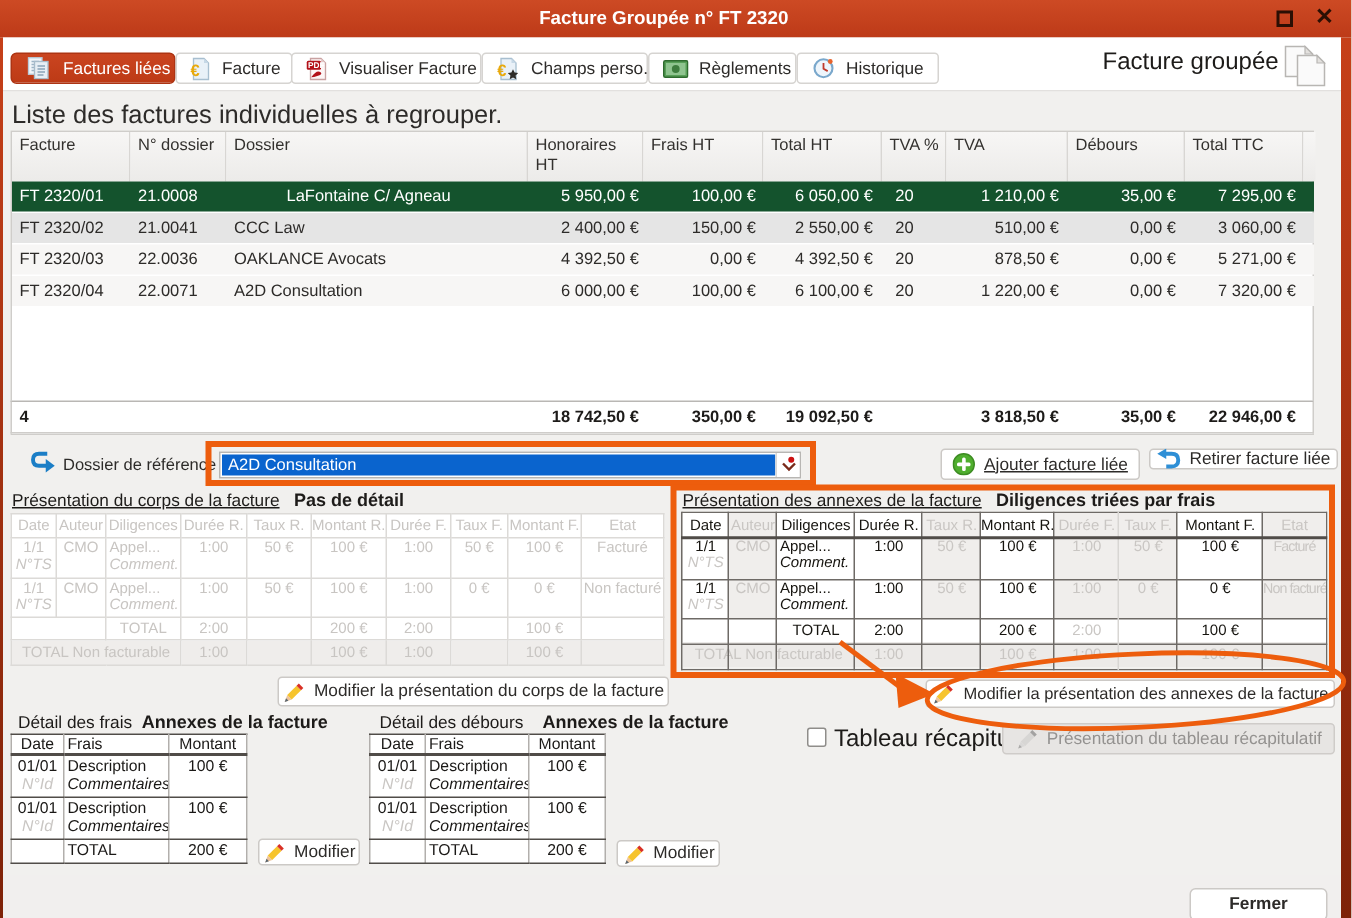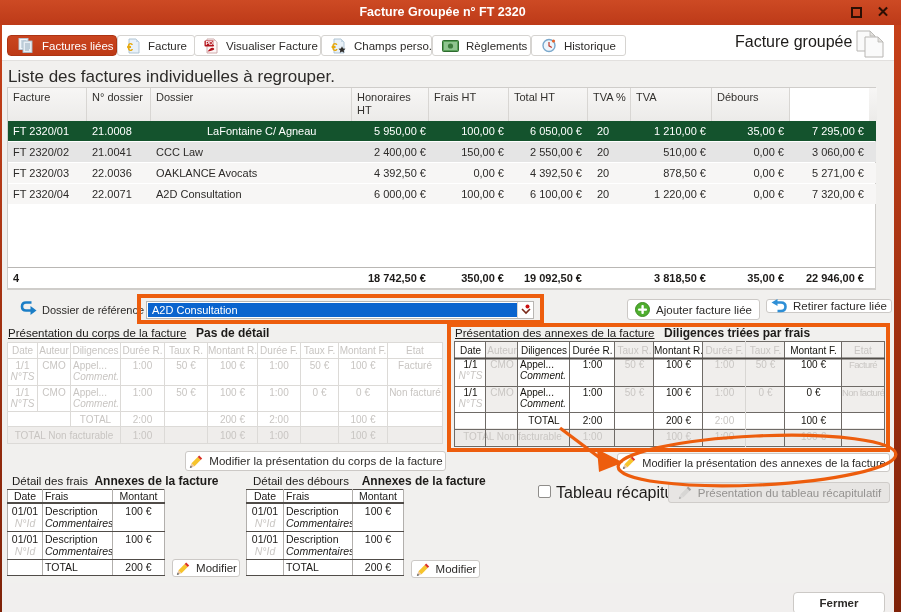--- a/index.html
+++ b/index.html
@@ -134,25 +134,26 @@
 <div class="abs" id="mtable">
   <div class="mhead" style="left:0;width:79px;">Facture</div>
   <div class="mhead" style="left:79px;width:64px;">N° dossier</div>
   <div class="mhead" style="left:143px;width:201px;">Dossier</div>
   <div class="mhead" style="left:344px;width:77px;">Honoraires<br>HT</div>
   <div class="mhead" style="left:421px;width:80px;">Frais HT</div>
   <div class="mhead" style="left:501px;width:79px;">Total HT</div>
   <div class="mhead" style="left:580px;width:43px;">TVA %</div>
   <div class="mhead" style="left:623px;width:81px;">TVA</div>
   <div class="mhead" style="left:704px;width:78px;">Débours</div>
+  <div class="mhead" style="left:782px;width:79px;">Total TTC</div>
   <div class="mhead" style="left:861px;width:8px;border-right:none;"></div>
   <div class="mrow" style="top:33px;height:20px;background:#14532d;color:#fff;">
     <span class="mcell" style="left:5px;width:70px;">FT 2320/01</span>
     <span class="mcell" style="left:84px;width:55px;">21.0008</span>
-    <span class="mcell" style="left:164px;width:190px;padding-left:35px;">LaFontaine C/ Agneau</span>
+    <span class="mcell" style="left:148px;width:190px;padding-left:35px;">LaFontaine C/ Agneau</span>
     <span class="mcell r" style="left:344px;width:74px;">5 950,00 €</span>
     <span class="mcell r" style="left:421px;width:75px;">100,00 €</span>
     <span class="mcell r" style="left:501px;width:73px;">6 050,00 €</span>
     <span class="mcell" style="left:580px;width:30px;text-align:center;">20</span>
     <span class="mcell r" style="left:623px;width:75px;">1 210,00 €</span>
     <span class="mcell r" style="left:704px;width:72px;">35,00 €</span>
     <span class="mcell r" style="left:782px;width:74px;">7 295,00 €</span>
   </div>
   <div class="mrow" style="top:54px;height:20px;background:#e5e5e5;">
     <span class="mcell" style="left:5px;width:70px;">FT 2320/02</span>
@@ -209,21 +210,21 @@
 <div class="abs" style="left:146px;top:301px;width:388px;height:18px;background:#fff;border:1px solid #b8b6b3;">
   <div class="abs" style="left:1px;top:1px;width:369px;height:14px;background:#0a64ce;color:#fff;font-size:11px;line-height:14px;padding-left:4px;">A2D Consultation</div>
   <div class="abs" style="left:370px;top:0px;width:16px;height:16px;background:#fff;border-left:1px solid #d8d6d3;">
     <svg width="14" height="14" viewBox="0 0 14 14" style="margin:1px;">
       <circle cx="8.5" cy="3.5" r="2" fill="#cc1111"></circle>
       <path d="M3 6 L7 10 L11 6" fill="none" stroke="#7a2a1a" stroke-width="1.6"></path>
     </svg>
   </div>
 </div>
 <div class="ann" style="left:137px;top:294px;width:407px;height:30px;"></div>
-<div class="wbtn" style="left:627px;top:299px;width:133px;height:21px;">
+<div class="wbtn" style="left:627px;top:299px;width:133px;height:21px;text-decoration:underline;">
   <svg width="15" height="15" viewBox="0 0 15 15" style="margin-right:6px;">
     <circle cx="7.5" cy="7.5" r="7" fill="#4fae2e"></circle>
     <circle cx="7.5" cy="7.5" r="7" fill="none" stroke="#3d8c22" stroke-width="1"></circle>
     <rect x="6.4" y="3" width="2.4" height="9" rx="1" fill="#fff"></rect>
     <rect x="3" y="6.4" width="9" height="2.4" rx="1" fill="#fff"></rect>
   </svg>
   Ajouter facture liée
 </div>
 <div class="wbtn" style="left:766px;top:299px;width:126px;height:14px;">
   <svg width="17" height="15" viewBox="0 0 17 15" style="margin-right:5px;flex:none;">

